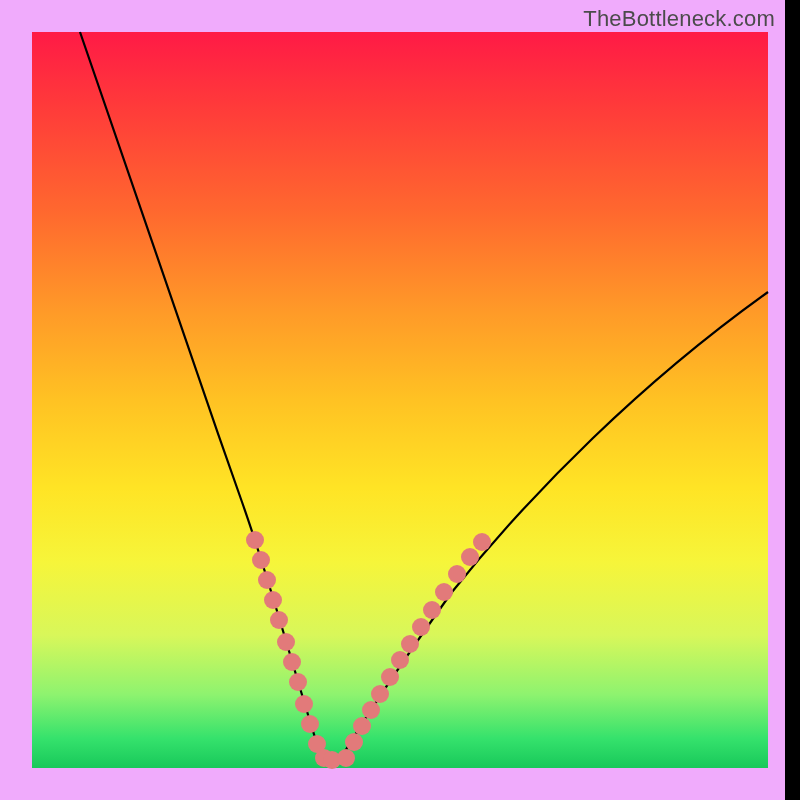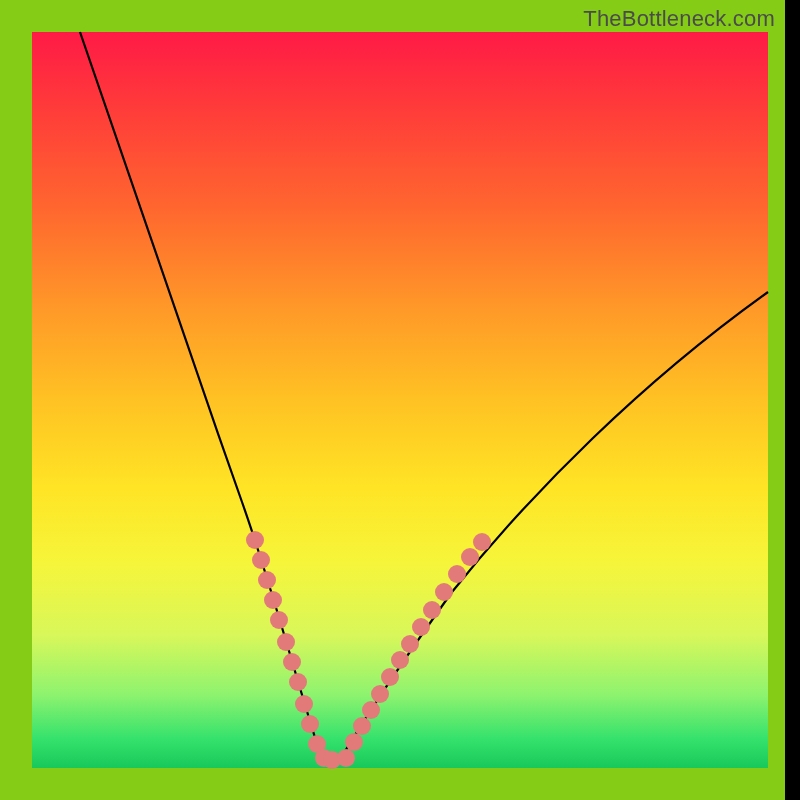--- a/index.html
+++ b/index.html
@@ -10,21 +10,21 @@
     overflow: hidden;
     background: #000;
     font-family: Arial, Helvetica, sans-serif;
   }
   .frame {
     position: absolute;
     left: 0;
     top: 0;
     width: 785px;
     height: 800px;
-    background: #84cc16;
+    background: #f0abfc;
   }
   .plot {
     position: absolute;
     left: 32px;
     top: 32px;
     width: 736px;
     height: 736px;
     
     background: linear-gradient(to bottom,
       #ff1a46 0%,

